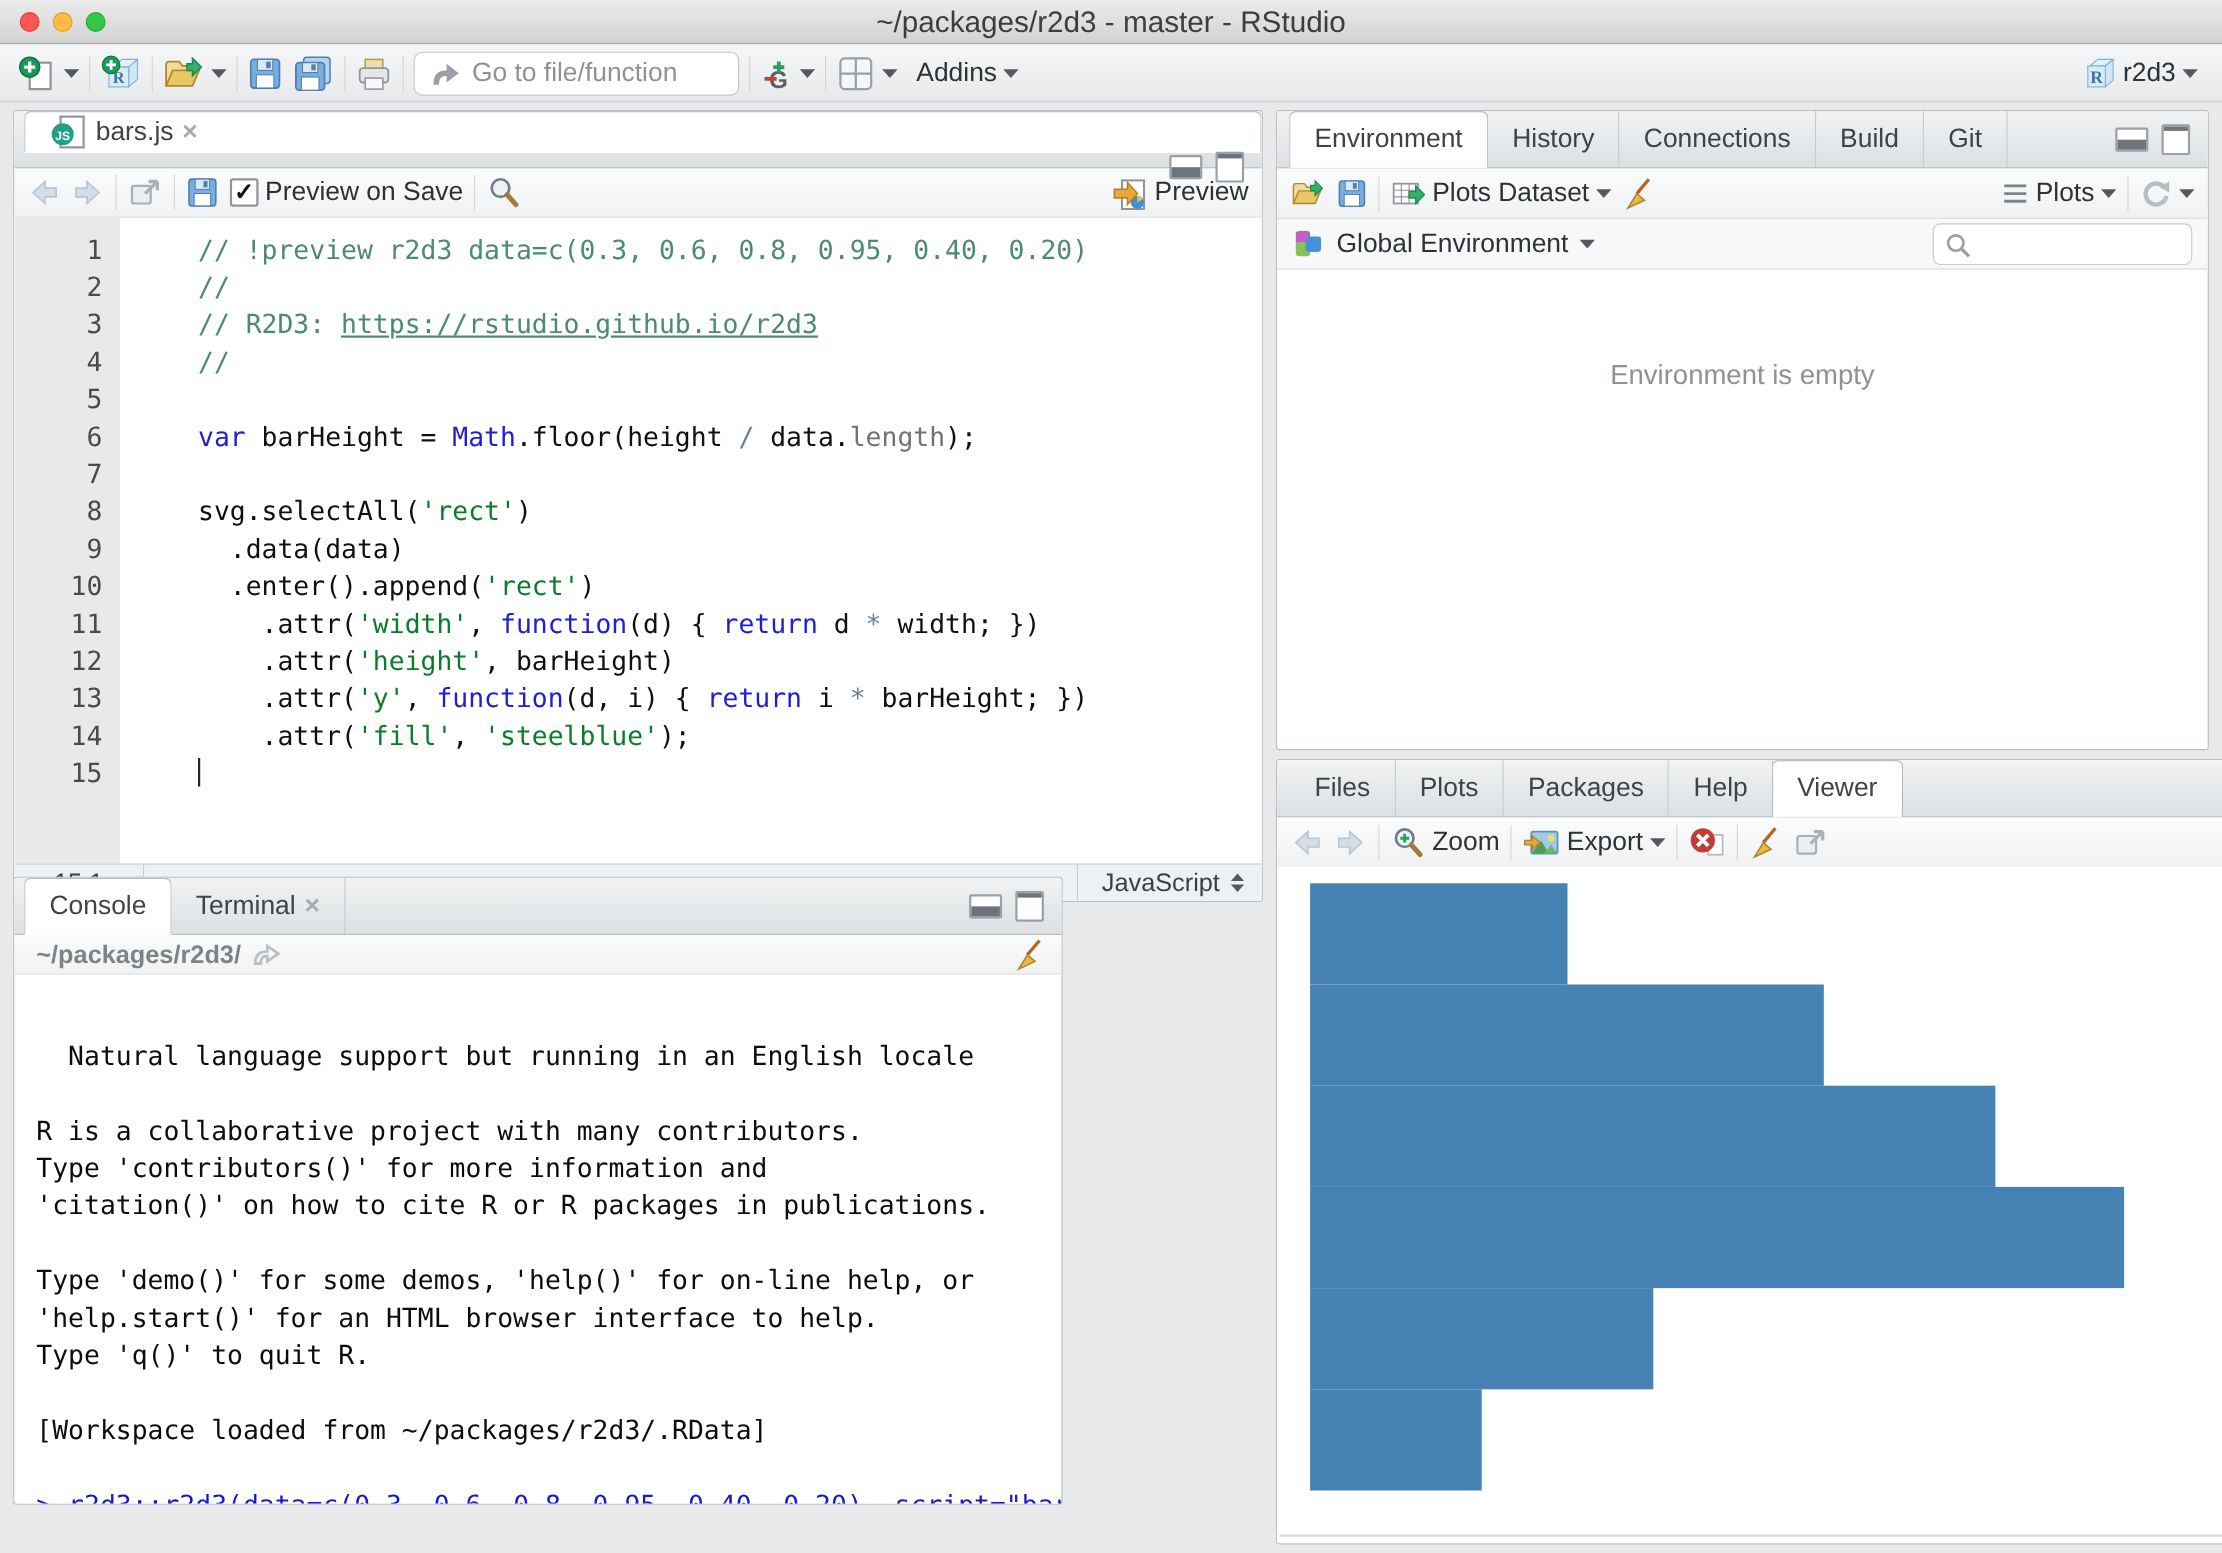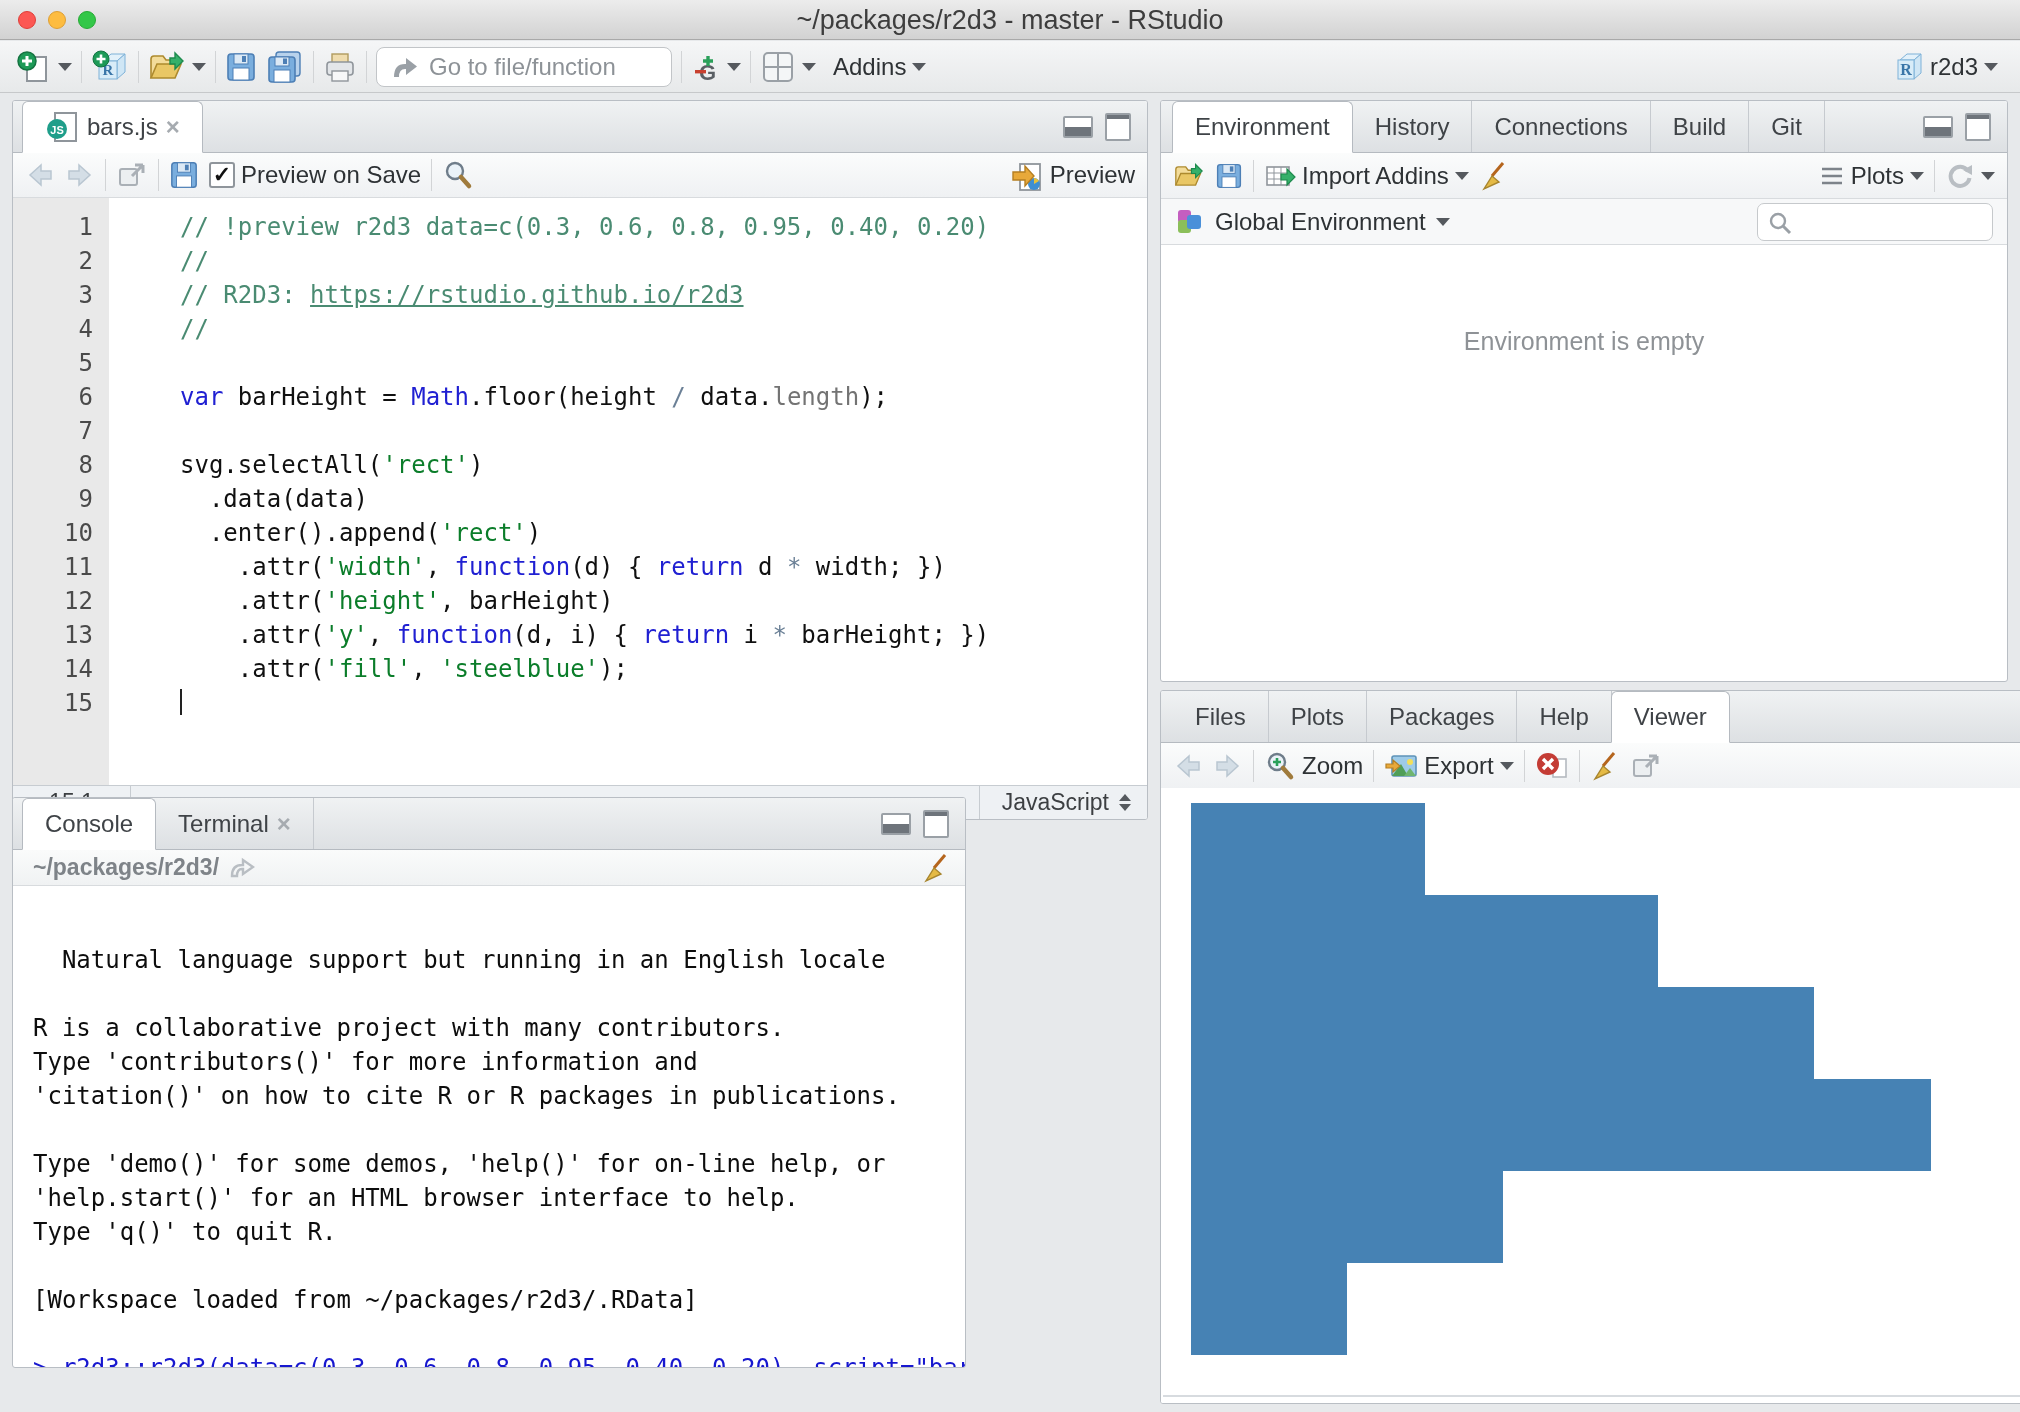--- a/index.html
+++ b/index.html
@@ -216,21 +216,21 @@
         <path d="M20 9 L27 3 V22 L20 28 Z" fill="#cfe6f5" stroke="#7fb2d8"></path>
         <rect x="4" y="9" width="16" height="19" fill="#d8ecf8" stroke="#7fb2d8"></rect>
         <text x="12" y="24" font-size="16" font-weight="bold" fill="#3a76a8" text-anchor="middle" font-family="Liberation Serif, serif">R</text>
       </svg>
     <span class="ui-label">r2d3</span>
     <span class="caret"></span>
   </span>
 </div>
 
 <div class="pane" id="editor-pane">
-  <div class="tabbar" style="padding-left:10px;">
+  <div class="tabbar" style="padding-left:10px;flex-direction:column;">
     <span class="tab active">
       <svg class="icon" width="34" height="36" viewBox="0 0 34 36">
           <rect x="10" y="4" width="21" height="28" fill="#fff" stroke="#8f959b" stroke-width="2"></rect>
           <circle cx="12" cy="20" r="10" fill="#1f9e8a"></circle>
           <text x="12" y="25" font-size="11" font-weight="bold" fill="#fff" text-anchor="middle" font-family="Liberation Sans, sans-serif">JS</text>
         </svg>
       <span>bars.js</span>
       <span class="close-x">×</span>
     </span>
     <span class="pane-btns">
@@ -376,21 +376,21 @@
     <span class="sep"></span>
     <span class="tbtn">
       <svg class="icon" width="32" height="28" viewBox="0 0 32 28">
           <rect x="3" y="5" width="22" height="18" fill="#fff" stroke="#8f959b" stroke-width="1.6"></rect>
           <line x1="3" y1="11" x2="25" y2="11" stroke="#8f959b"></line>
           <line x1="3" y1="17" x2="25" y2="17" stroke="#8f959b"></line>
           <line x1="10" y1="5" x2="10" y2="23" stroke="#8f959b"></line>
           <line x1="17" y1="5" x2="17" y2="23" stroke="#8f959b"></line>
           <path d="M17 12 h6 V7 l8 8 -8 8 v-5 h-6 z" fill="#35b06a" stroke="#1d8a4d" stroke-width="1.2"></path>
         </svg>
-      <span class="ui-label">Import Addins</span>
+      <span class="ui-label">Plots Dataset</span>
       <span class="caret"></span>
     </span>
     <svg class="icon" width="30" height="32" viewBox="0 0 30 32">
         <line x1="24" y1="3" x2="13" y2="16" stroke="#b5651d" stroke-width="3"></line>
         <path d="M13 16 L5 29 L20 22 Z" fill="#e5ba45" stroke="#a8862f" stroke-width="1.4"></path>
       </svg>
     <span class="spacer"></span>
     <span class="tbtn">
       <svg class="icon" width="26" height="24" viewBox="0 0 26 24">
           <line x1="3" y1="5" x2="23" y2="5" stroke="#7d838a" stroke-width="2.6"></line>

